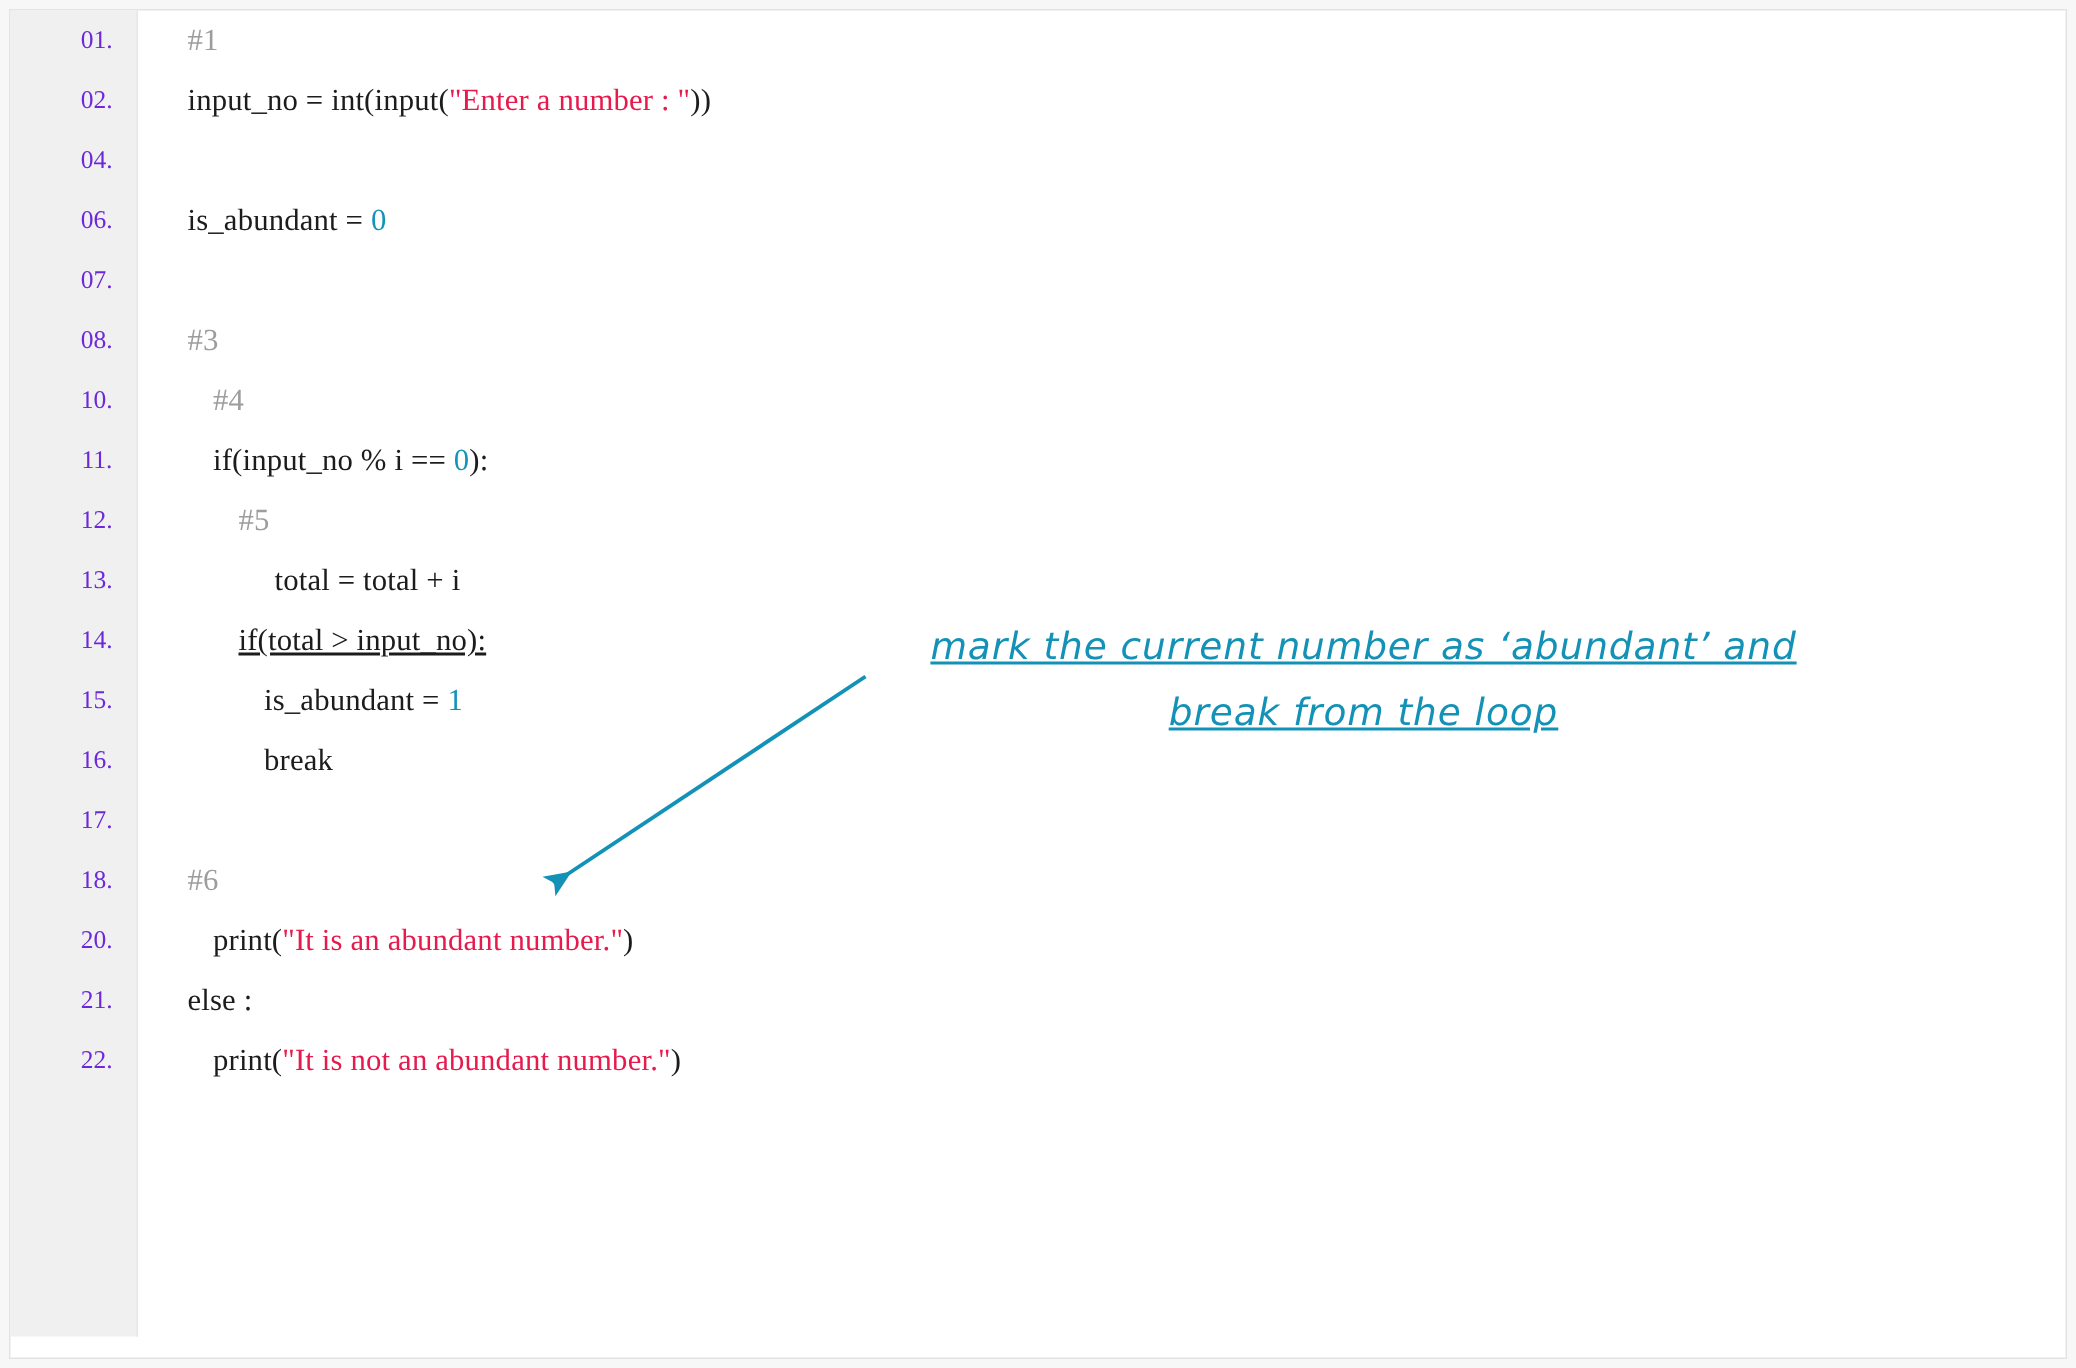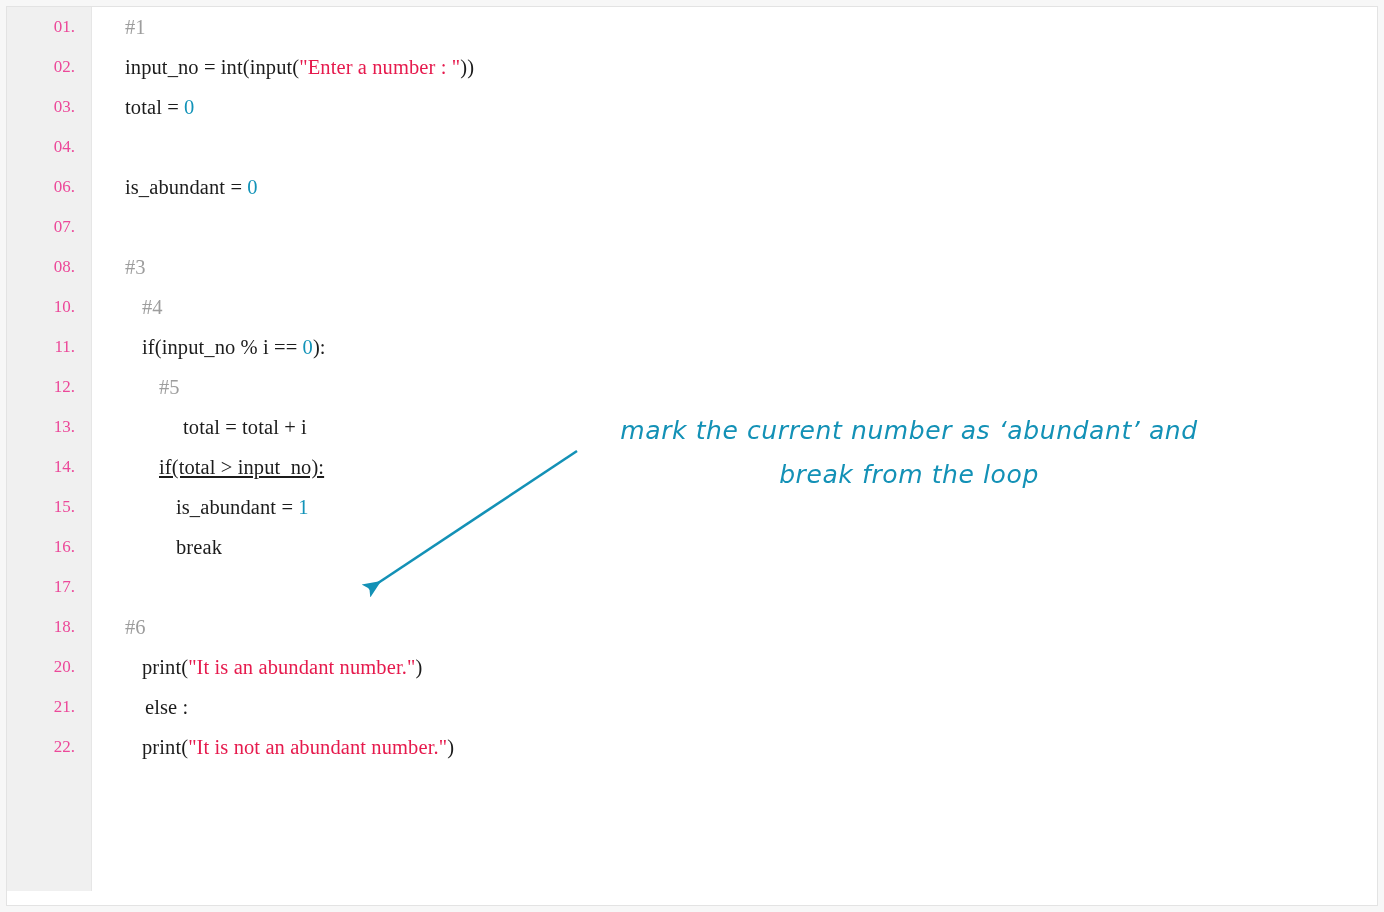--- a/index.html
+++ b/index.html
@@ -63,21 +63,21 @@
     line-height: 40px;
     white-space: pre;
   }
 
   .line-number {
     position: absolute;
     left: 0;
     top: 0;
     width: 68px;
     text-align: right;
-    color: #ec4899;
+    color: #6d28d9;
     font-size: 17px;
     font-family: "Liberation Serif", "DejaVu Serif", serif;
     line-height: 40px;
   }
 
   .line-code {
     position: absolute;
     left: 118px;
     top: 0;
     font-size: 20.5px;
@@ -98,21 +98,21 @@
     top: 402px;
     width: 672px;
     text-align: center;
     color: #1391b6;
     font-family: "DejaVu Sans", "Liberation Sans", sans-serif;
     font-size: 25px;
     font-style: italic;
     line-height: 44px;
     letter-spacing: 0.6px;
   }
-  #annotation .ann-line { display: block; }
+  #annotation .ann-line { display: block; text-decoration: underline; }
 
   #arrow-svg {
     position: absolute;
     left: 340px;
     top: 425px;
     width: 260px;
     height: 180px;
     overflow: visible;
   }
 </style>
@@ -121,36 +121,35 @@
 
 <div id="page">
 
   <div id="code-card">
 
     <div id="gutter-strip"></div>
 
     <div id="code-lines">
         <div class="code-line"><span class="line-number">01.</span><span class="line-code" style="left: 118px;"><span class="tok-com">#1</span></span></div>
         <div class="code-line"><span class="line-number">02.</span><span class="line-code" style="left: 118px;"><span>input_no = int(input(</span><span class="tok-str">"Enter a number : "</span><span>))</span></span></div>
-        <div class="code-line"><span class="line-number">03.</span><span class="line-code" style="left: 118px;"><span>total = </span><span class="tok-num">0</span></span></div>
         <div class="code-line"><span class="line-number">04.</span><span class="line-code" style="left: 118px;"></span></div>
         <div class="code-line"><span class="line-number">06.</span><span class="line-code" style="left: 118px;"><span>is_abundant = </span><span class="tok-num">0</span></span></div>
         <div class="code-line"><span class="line-number">07.</span><span class="line-code" style="left: 118px;"></span></div>
         <div class="code-line"><span class="line-number">08.</span><span class="line-code" style="left: 118px;"><span class="tok-com">#3</span></span></div>
         <div class="code-line"><span class="line-number">10.</span><span class="line-code" style="left: 135px;"><span class="tok-com">#4</span></span></div>
         <div class="code-line"><span class="line-number">11.</span><span class="line-code" style="left: 135px;"><span>if(input_no % i == </span><span class="tok-num">0</span><span>):</span></span></div>
         <div class="code-line"><span class="line-number">12.</span><span class="line-code" style="left: 152px;"><span class="tok-com">#5</span></span></div>
         <div class="code-line"><span class="line-number">13.</span><span class="line-code" style="left: 152px; margin-left: 24px;"><span>total = total + i</span></span></div>
         <div class="code-line"><span class="line-number">14.</span><span class="line-code" style="left: 152px; text-decoration: underline;"><span>if(total &gt; input_no):</span></span></div>
         <div class="code-line"><span class="line-number">15.</span><span class="line-code" style="left: 169px;"><span>is_abundant = </span><span class="tok-num">1</span></span></div>
         <div class="code-line"><span class="line-number">16.</span><span class="line-code" style="left: 169px; text-align: right;"><span>break</span></span></div>
         <div class="code-line"><span class="line-number">17.</span><span class="line-code" style="left: 118px;"></span></div>
         <div class="code-line"><span class="line-number">18.</span><span class="line-code" style="left: 118px;"><span class="tok-com">#6</span></span></div>
         <div class="code-line"><span class="line-number">20.</span><span class="line-code" style="left: 135px;"><span>print(</span><span class="tok-str">"It is an abundant number."</span><span>)</span></span></div>
-        <div class="code-line"><span class="line-number">21.</span><span class="line-code" style="left: 118px; margin-left: 20px;"><span>else :</span></span></div>
+        <div class="code-line"><span class="line-number">21.</span><span class="line-code" style="left: 118px;"><span>else :</span></span></div>
         <div class="code-line"><span class="line-number">22.</span><span class="line-code" style="left: 135px;"><span>print(</span><span class="tok-str">"It is not an abundant number."</span><span>)</span></span></div>
       </div>
 
     <div id="annotation">
       <span class="ann-line">mark the current number as ‘abundant’ and</span>
       <span class="ann-line">break from the loop</span>
     </div>
 
     <svg id="arrow-svg" viewBox="0 0 260 180">
       <defs>

